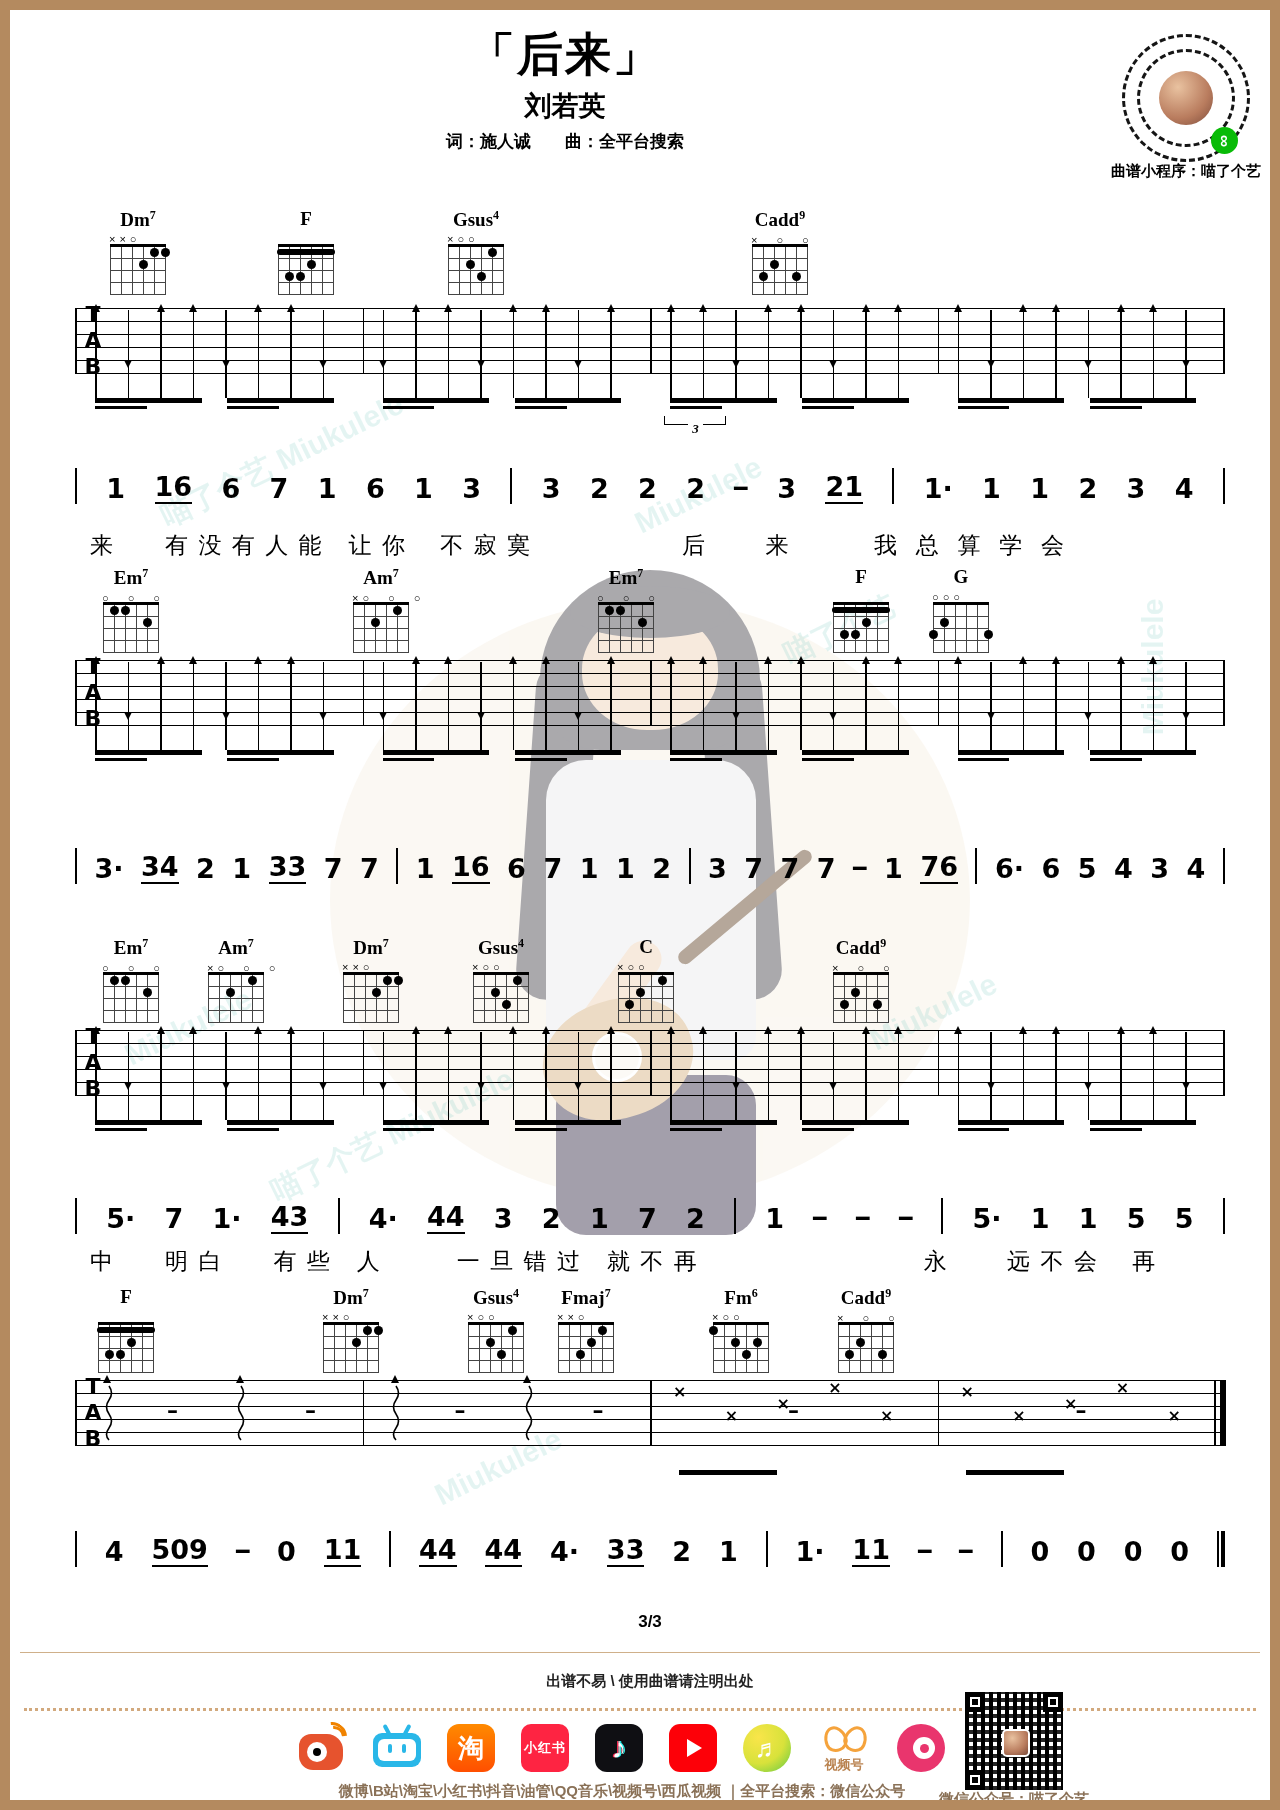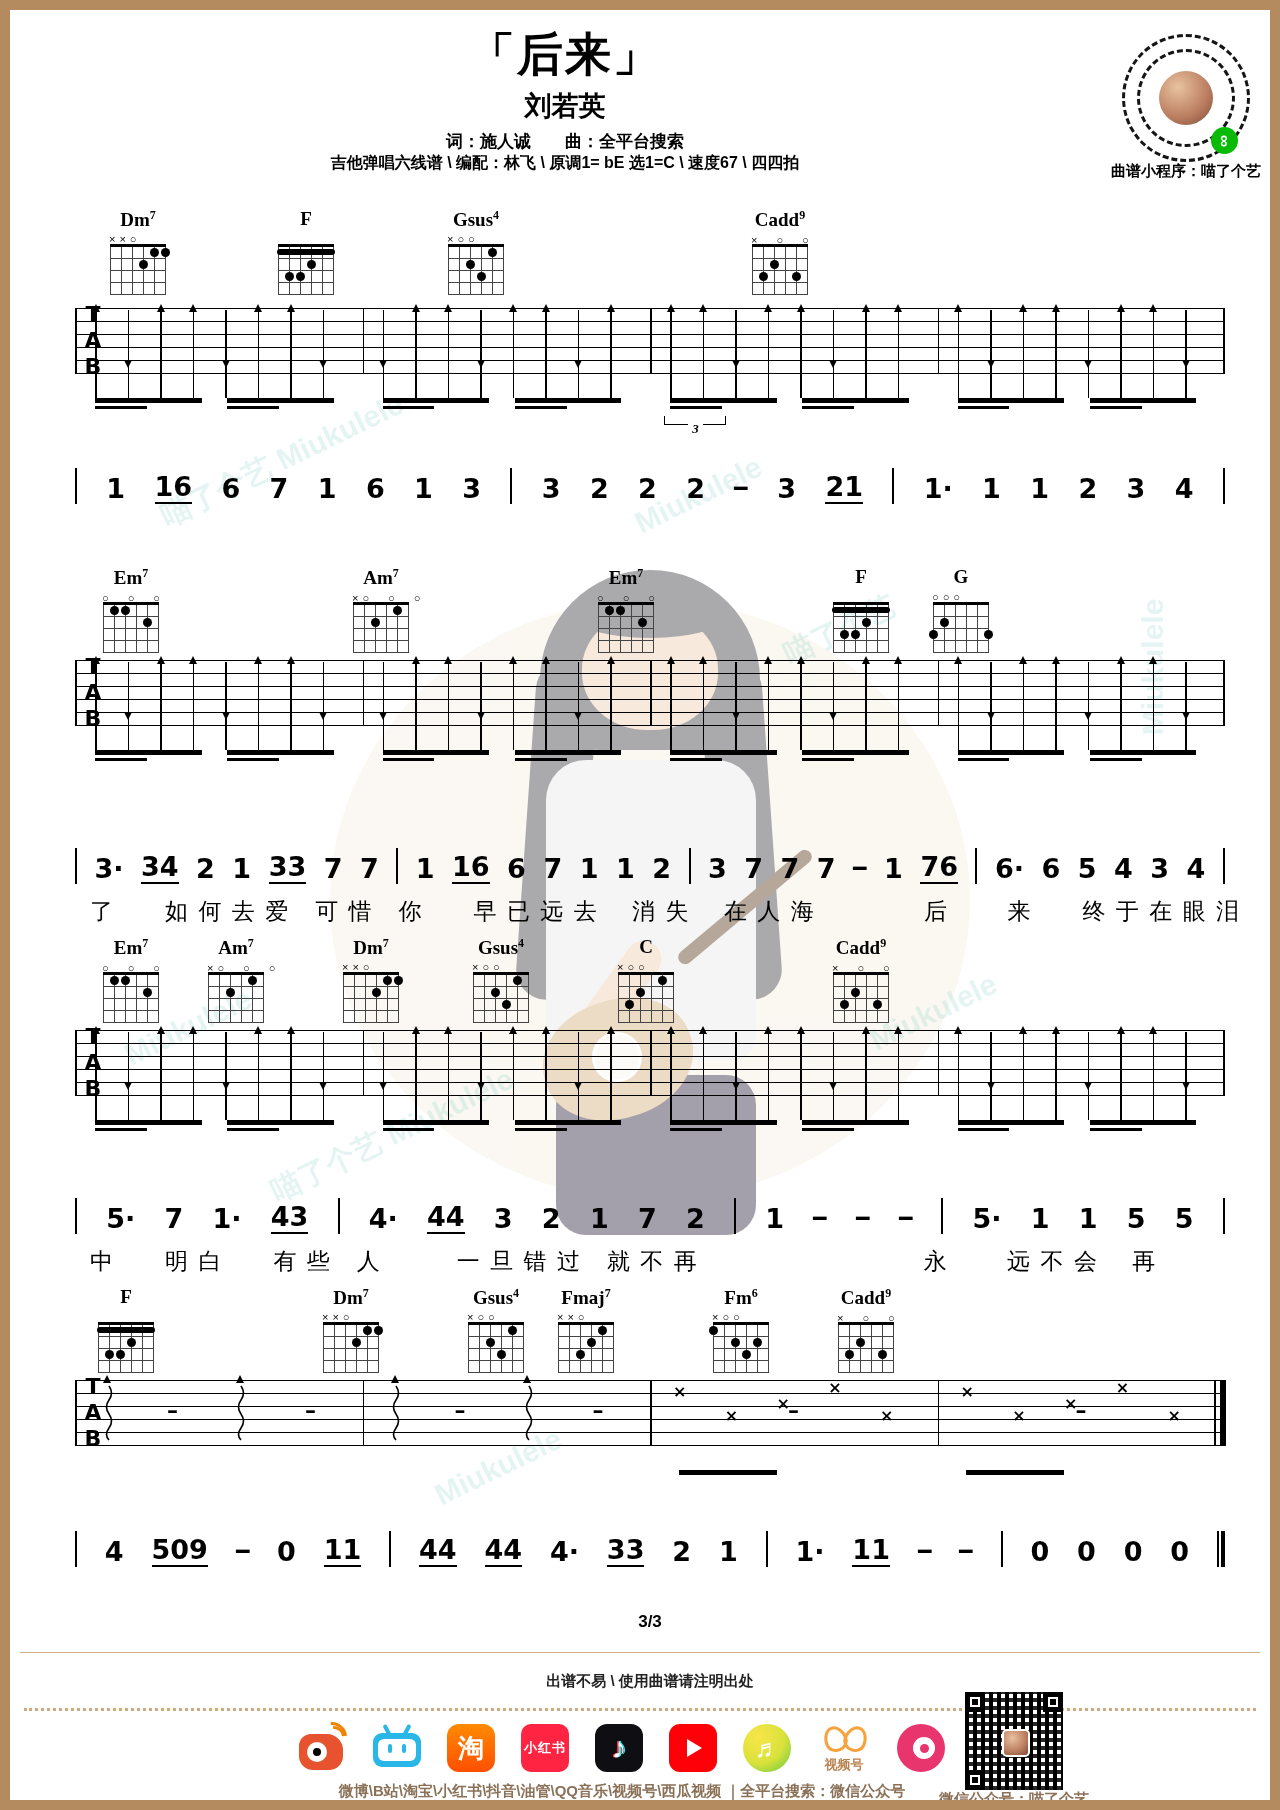--- a/index.html
+++ b/index.html
@@ -172,21 +172,20 @@
         <div class="wmtx" style="left: 110px; top: 1000px; transform: rotate(-26deg);">Miukulele</div>
         <div class="wmtx" style="left: 250px; top: 1105px; transform: rotate(-26deg);">喵了个艺 Miukulele</div>
         <div class="wmtx" style="left: 855px; top: 985px; transform: rotate(-26deg);">Miukulele</div>
         <div class="wmtx" style="left: 420px; top: 1440px; transform: rotate(-26deg);">Miukulele</div>
       </div>
   </div>
 
   <div class="abs artist">刘若英</div>
   <div class="abs title">「后来」</div>
   <div class="abs credits">词：施人诚　　曲：全平台搜索</div>
-  <div class="abs subtitle">吉他弹唱六线谱 \ 编配：林飞 \ 原调1= bE 选1=C \ 速度67 \ 四四拍</div>
 
   <div class="abs mpq">
     <div class="ring1"></div>
     <div class="ring2"></div>
     <div class="ava"></div>
     <div class="badge">
         <span>∞</span>
       </div>
   </div>
   <div class="abs mpcap">曲谱小程序：喵了个艺</div>
@@ -351,20 +350,21 @@
       <span class="note u">21</span>
       <span class="bar"></span>
       <span class="note">1·</span>
       <span class="note">1</span>
       <span class="note">1</span>
       <span class="note">2</span>
       <span class="note">3</span>
       <span class="note">4</span>
       <span class="bar"></span>
     </div>
+  <div class="abs ly" style="top:520px">来　　有 没 有 人 能　让 你　 不 寂 寞　　　　　　后　　 来　　　 我  总  算  学  会</div>
 
   <div class="chordrow" style="top:556px">
       <div class="chord" style="left: 93px;">
         <div class="cname">Em<sup>7</sup></div>
         <div class="cmarks">○　○　○</div>
         <div class="cgrid">
           <div class="cdot" style="left: 7px; top: 2px;"></div>
           <div class="cdot" style="left: 18px; top: 2px;"></div>
           <div class="cdot" style="left: 40px; top: 14px;"></div>
         </div>
@@ -533,21 +533,20 @@
       <span class="note u">76</span>
       <span class="bar"></span>
       <span class="note">6·</span>
       <span class="note">6</span>
       <span class="note">5</span>
       <span class="note">4</span>
       <span class="note">3</span>
       <span class="note">4</span>
       <span class="bar"></span>
     </div>
-  <div class="abs ly" style="top:886px">了　　如 何 去 爱　可 惜　你　　早 已 远 去　 消 失　 在 人 海　　　　 后　　 来　　终 于 在 眼 泪</div>
 
   <div class="chordrow" style="top:926px">
       <div class="chord" style="left: 93px;">
         <div class="cname">Em<sup>7</sup></div>
         <div class="cmarks">○　○　○</div>
         <div class="cgrid">
           <div class="cdot" style="left: 7px; top: 2px;"></div>
           <div class="cdot" style="left: 18px; top: 2px;"></div>
           <div class="cdot" style="left: 40px; top: 14px;"></div>
         </div>

